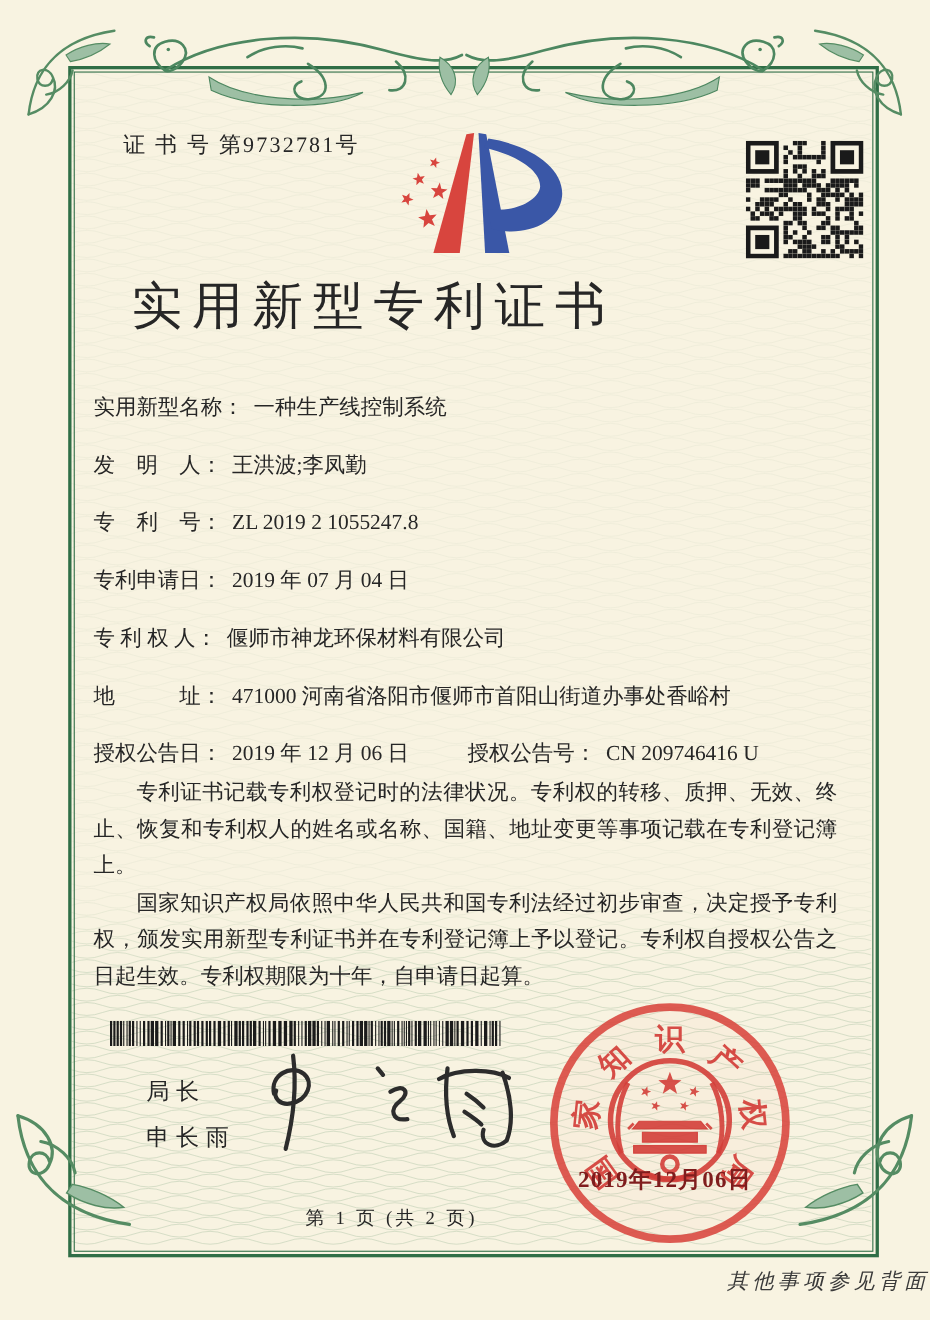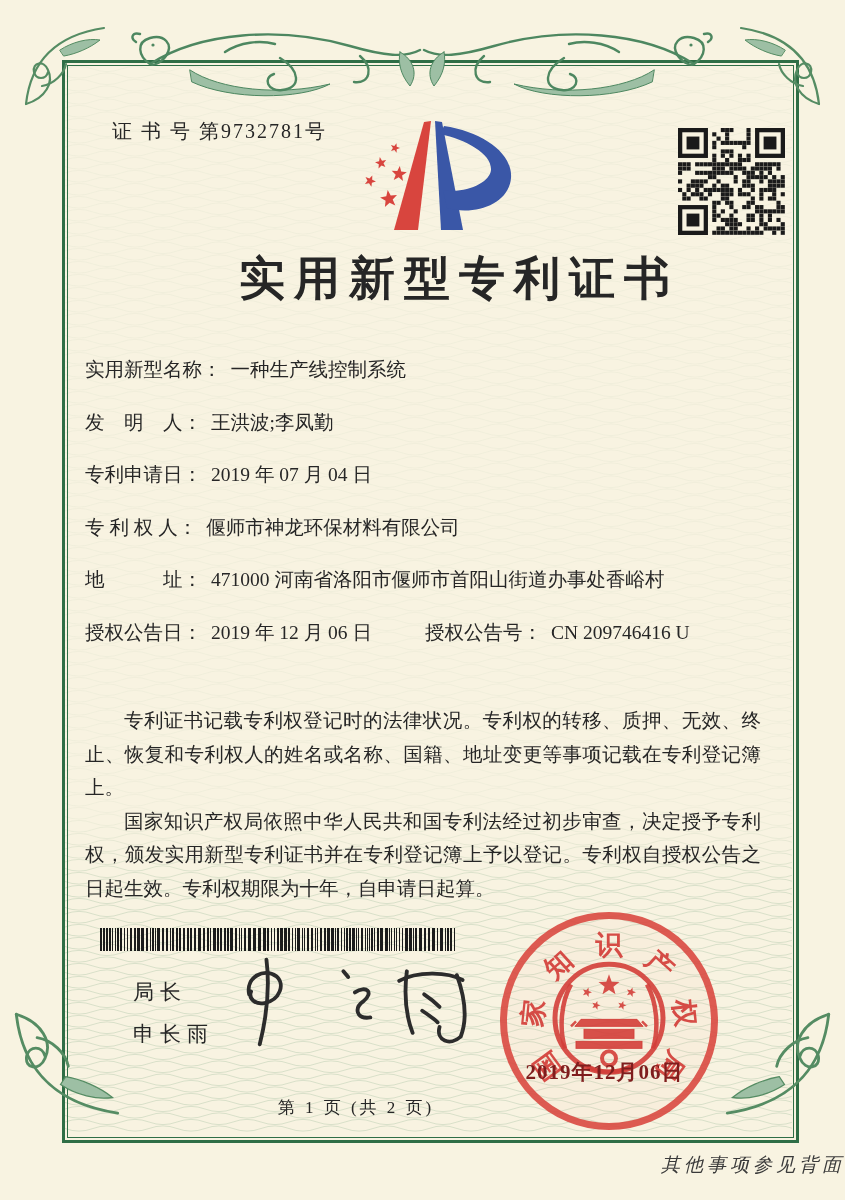--- a/index.html
+++ b/index.html
@@ -12,21 +12,21 @@
   .abs{position:absolute;}
   
   .frame{left:62px;top:60px;width:731px;height:1077px;border:3px solid #2f6e46;z-index:1;}
   .frame-inner{position:absolute;inset:2px;border:1px solid #2f6e46;}
   
   #waves{left:65px;top:63px;z-index:0;}
   
   .cert-no{left:85px;top:118px;font-size:20px;letter-spacing:2px;z-index:2;margin-left:27px;}
   #logo{left:343px;top:118px;z-index:2;}
   #qr{left:678px;top:128px;z-index:2;}
-  .title{left:0;top:248px;width:679px;text-align:right;font-size:46px;font-weight:bold;
+  .title{left:0;top:248px;width:679px;text-align:center;font-size:46px;font-weight:normal;
          letter-spacing:9px;z-index:2;}
   
   .fields{left:85px;top:356px;width:690px;z-index:2;font-size:19.5px;}
   .field-row{position:relative;height:52.5px;white-space:nowrap;}
   .field-label{display:inline-block;white-space:pre;}
   .field-value{margin-left:9px;white-space:pre;}
   .grant-extra{position:absolute;left:340px;top:0;}
   
   .body-text{left:85px;top:704px;width:676px;z-index:2;font-size:19.5px;line-height:33.5px;
              text-align:justify;}
@@ -525,20 +525,21 @@
     <rect x="0" y="77.04" width="29.96" height="29.96" fill="#1a1a1a"></rect>
     <rect x="4.28" y="81.32000000000001" width="21.400000000000002" height="21.400000000000002" fill="#f8f3e1"></rect>
     <rect x="8.56" y="85.60000000000001" width="12.84" height="12.84" fill="#1a1a1a"></rect>
   </svg>
 
 <div class="abs title">实用新型专利证书</div>
 
 <div class="abs fields">
     <div class="field-row"><span class="field-label">实用新型名称：</span><span class="field-value">一种生产线控制系统</span></div>
     <div class="field-row"><span class="field-label">发　明　人：</span><span class="field-value">王洪波;李凤勤</span></div>
+    <div class="field-row"><span class="field-label">专　利　号：</span><span class="field-value">ZL 2019 2 1055247.8</span></div>
     <div class="field-row"><span class="field-label">专利申请日：</span><span class="field-value">2019 年 07 月 04 日</span></div>
     <div class="field-row"><span class="field-label">专 利 权 人：</span><span class="field-value">偃师市神龙环保材料有限公司</span></div>
     <div class="field-row"><span class="field-label">地　　　址：</span><span class="field-value">471000 河南省洛阳市偃师市首阳山街道办事处香峪村</span></div>
     <div class="field-row"><span class="field-label">授权公告日：</span><span class="field-value">2019 年 12 月 06 日</span><span class="grant-extra"><span class="field-label">授权公告号：</span><span class="field-value">CN 209746416 U</span></span></div>
   </div>
 
 <div class="abs body-text">
   <p>专利证书记载专利权登记时的法律状况。专利权的转移、质押、无效、终止、恢复和专利权人的姓名或名称、国籍、地址变更等事项记载在专利登记簿上。</p>
   <p>国家知识产权局依照中华人民共和国专利法经过初步审查，决定授予专利权，颁发实用新型专利证书并在专利登记簿上予以登记。专利权自授权公告之日起生效。专利权期限为十年，自申请日起算。</p>
 </div>

